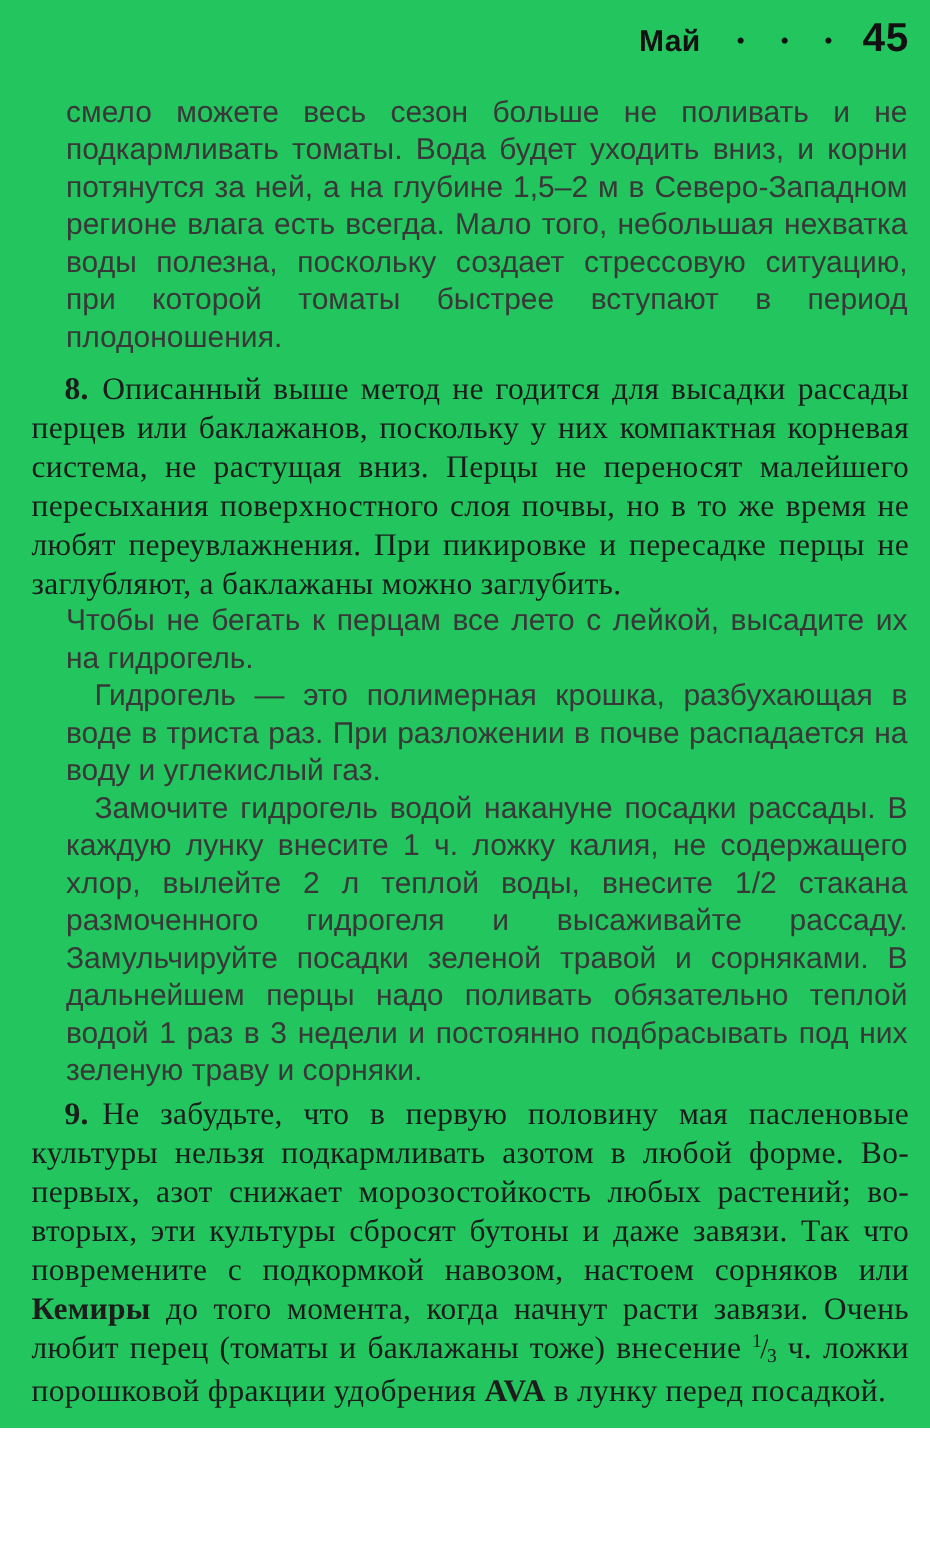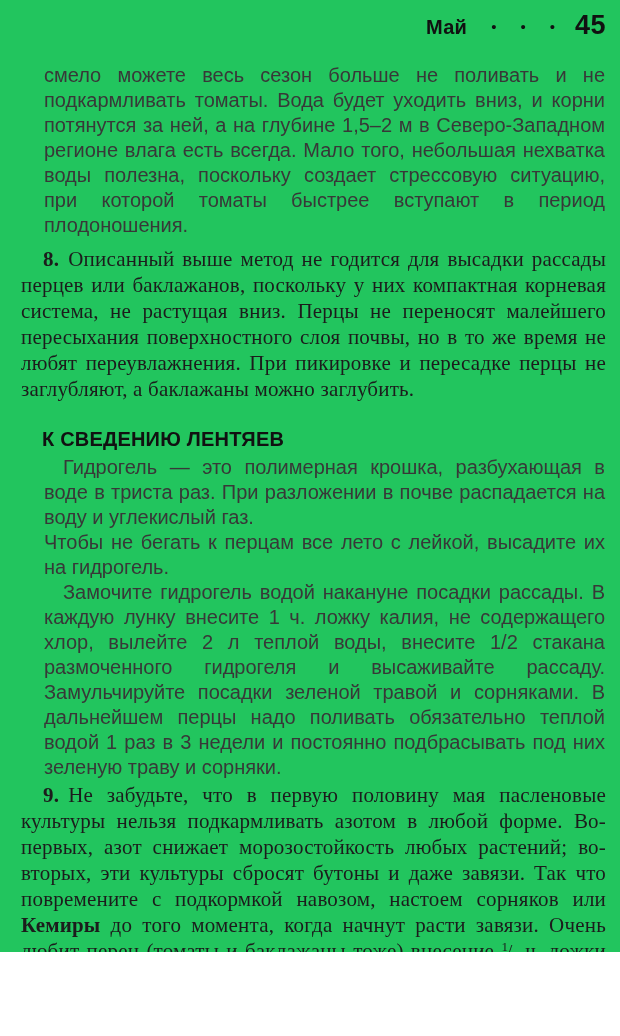--- a/index.html
+++ b/index.html
@@ -122,22 +122,21 @@
     <span class="dot">•</span>
     <span class="dot">•</span>
     <span class="dot">•</span>
     <span class="page-number">45</span>
   </div>
 
   <p class="sans intro"><span>смело можете весь сезон больше не поливать и не подкармливать томаты. Вода будет уходить вниз, и корни потянутся за ней, а на глу­бине 1,5–2 м в Северо-Западном регионе влага есть всегда. Мало того, небольшая нехватка воды полезна, поскольку создает стрес­совую ситуацию, при которой томаты быстрее вступают в период плодоношения.</span></p>
 
   <p class="serif tip-8"><span class="tip-num">8.</span><span>Описанный выше метод не годится для высадки рас­сады перцев или баклажанов, поскольку у них компактная корневая система, не растущая вниз. Перцы не переносят малейшего пересыхания поверхностного слоя почвы, но в то же время не любят переувлажнения. При пикировке и пересадке перцы не заглубляют, а баклажаны можно заглубить.</span></p>
 
-  <h2 class="note-heading">К СВЕДЕНИЮ ЛЕНТЯЕВ</h2>
 
+  <p class="sans">Чтобы не бегать к перцам все лето с лейкой, высадите их на ги­дрогель.</p>
   <p class="sans indent">Гидрогель — это полимерная крошка, разбухающая в воде в триста раз. При разложении в почве распадается на воду и угле­кислый газ.</p>
-  <p class="sans">Чтобы не бегать к перцам все лето с лейкой, высадите их на ги­дрогель.</p>
   <p class="sans indent">Замочите гидрогель водой накануне посадки рассады. В каж­дую лунку внесите 1 ч. ложку калия, не содержащего хлор, вылейте 2 л теплой воды, внесите 1/2 стакана размоченного гидрогеля и вы­саживайте рассаду. Замульчируйте посадки зеленой травой и сор­няками. В дальнейшем перцы надо поливать обязательно теплой водой 1 раз в 3 недели и постоянно подбрасывать под них зеленую траву и сорняки.</p>
 
   <p class="serif tip-9"><span class="tip-num">9.</span><span>Не забудьте, что в первую половину мая пасленовые культуры нельзя подкармливать азотом в любой форме. Во-первых, азот снижает морозостойкость любых расте­ний; во-вторых, эти культуры сбросят бутоны и даже за­вязи. Так что повремените с подкормкой навозом, настоем сорняков или </span><span class="bold">Кемиры</span><span> до того момента, когда начнут ра­сти завязи. Очень любит перец (томаты и баклажаны тоже) внесение </span><span class="fr-sup">1</span><span class="fr-slash">/</span><span class="fr-sub">3</span><span> ч. ложки порошковой фракции удобрения </span><span class="bold">AVA</span><span> в лунку перед посадкой.</span></p>
 
 
 </div>
 
 </body></html>

